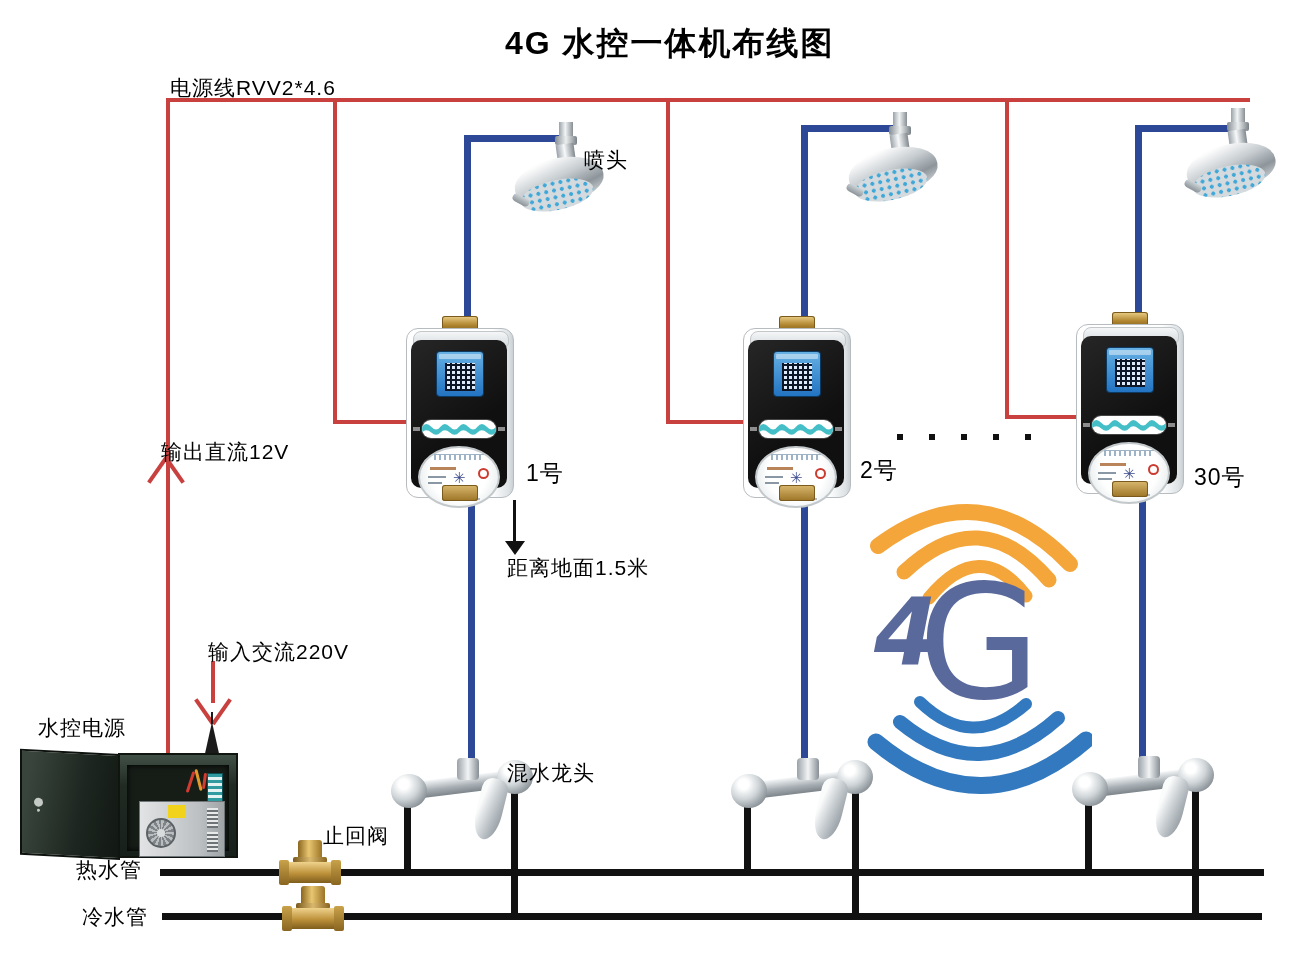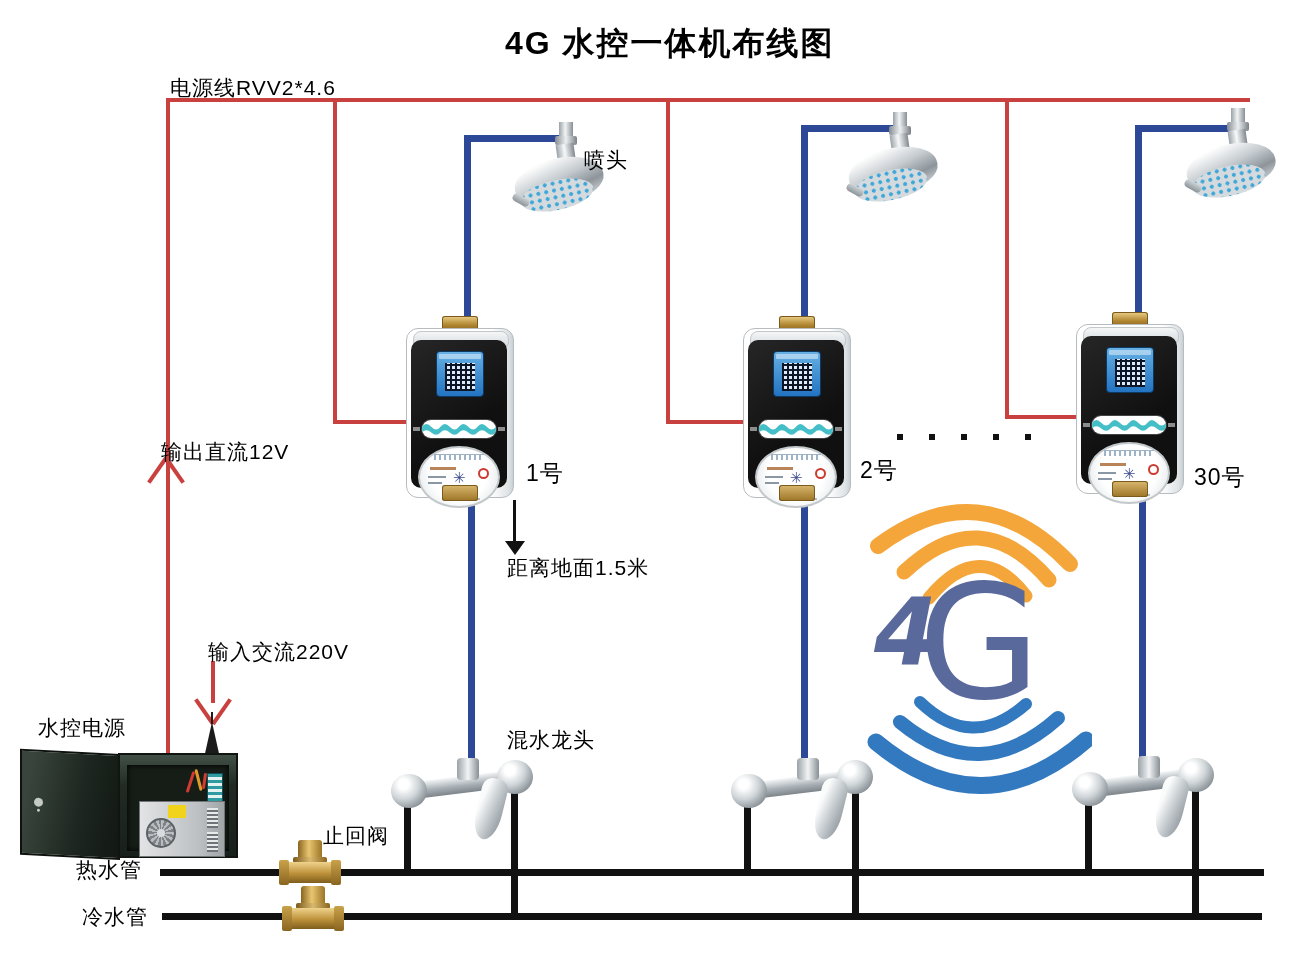--- a/index.html
+++ b/index.html
@@ -355,18 +355,18 @@
 
   <div class="lbl" style="left:170px;top:74px;">电源线RVV2*4.6</div>
   <div class="lbl" style="left:584px;top:146px;">喷头</div>
   <div class="lbl big" style="left:526px;top:458px;">1号</div>
   <div class="lbl big" style="left:860px;top:455px;">2号</div>
   <div class="lbl big" style="left:1194px;top:462px;">30号</div>
   <div class="lbl" style="left:161px;top:438px;">输出直流12V</div>
   <div class="lbl" style="left:208px;top:638px;">输入交流220V</div>
   <div class="lbl" style="left:38px;top:714px;">水控电源</div>
   <div class="lbl" style="left:487px;top:554px;margin-left:20px;">距离地面1.5米</div>
-  <div class="lbl" style="left:507px;top:726px;text-align:center;">混水龙头</div>
+  <div class="lbl" style="left:507px;top:759px;text-align:center;">混水龙头</div>
   <div class="lbl" style="left:323px;top:822px;">止回阀</div>
   <div class="lbl" style="left:76px;top:856px;">热水管</div>
   <div class="lbl" style="left:82px;top:903px;">冷水管</div>
 
 </div>
 
 </body></html>

